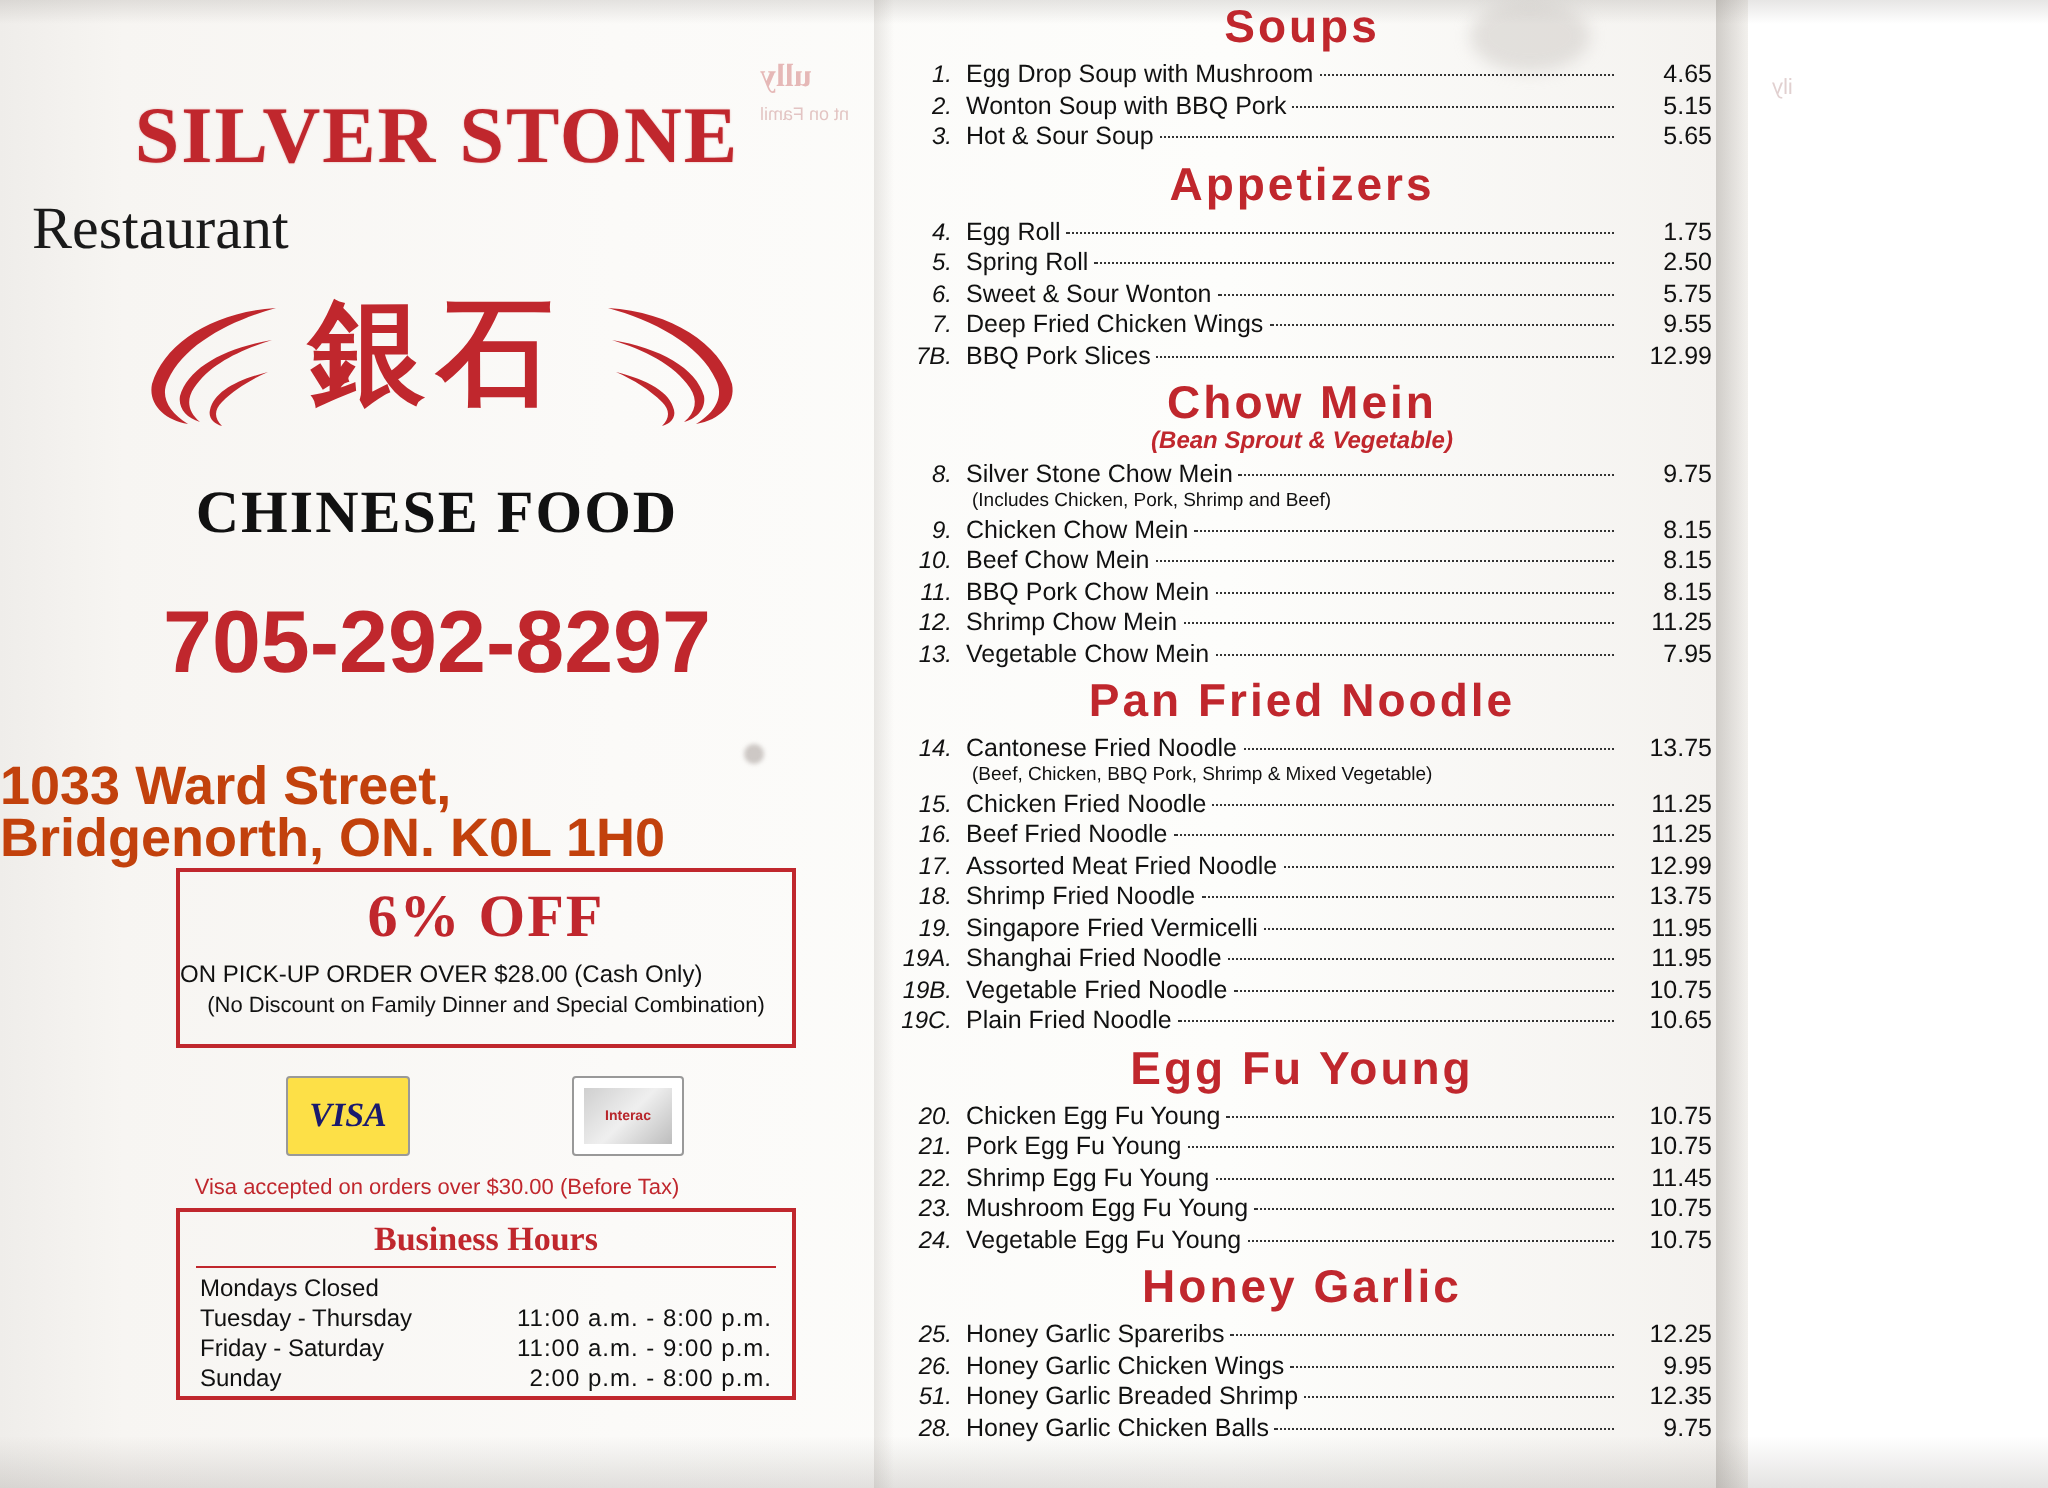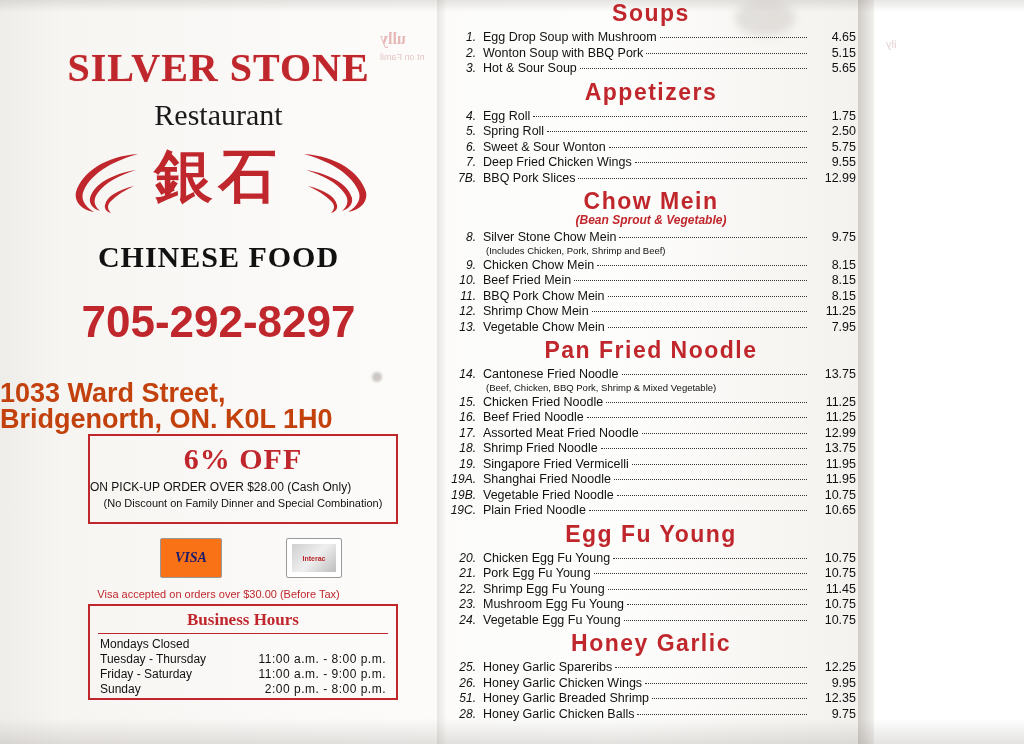--- a/index.html
+++ b/index.html
@@ -71,24 +71,25 @@
     font-weight: bold;
     font-size: 40px;
     letter-spacing: 1px;
     color: #c0272d;
     text-shadow: 0 0 1px rgba(192,39,45,0.4);
   }
   .brand-sub {
     position: absolute;
     left: 0; right: 0;
     top: 98px;
-    text-align: center;
+    text-align: left;
     font-family: "Liberation Serif", serif;
     font-size: 30px;
     color: #1a1a1a;
+    padding-left: 16px;
   }
   .chinese {
     position: absolute;
     left: 0; right: 0;
     top: 138px;
     text-align: center;
     font-family: "DejaVu Sans", sans-serif;
     font-size: 58px;
     font-weight: bold;
     color: #c0272d;
@@ -170,30 +171,29 @@
     left: 88px;
     top: 538px;
     width: 310px;
     height: 44px;
   }
   .card-visa {
     position: absolute;
     left: 55px; top: 0;
     width: 62px; height: 40px;
     border: 1px solid #999;
-    background: #f97316;
+    background: #fde047;
     border-radius: 2px;
     box-sizing: border-box;
     display: flex; align-items: center; justify-content: center;
     font-family: "Liberation Serif", serif;
     font-style: italic;
     font-weight: bold;
-    font-size: 14px;
+    font-size: 17px;
     color: #1a1a6e;
-    margin-left: 17px;
   }
   .card-interac {
     position: absolute;
     left: 198px; top: 0;
     width: 56px; height: 40px;
     border: 1px solid #999;
     background: #fff;
     border-radius: 2px;
     box-sizing: border-box;
     display: flex; align-items: center; justify-content: center;
@@ -495,21 +495,21 @@
           </div>
           <div class="note">(Includes Chicken, Pork, Shrimp and Beef)</div>
           <div class="item">
             <span class="num">9.</span>
             <span class="nm">Chicken Chow Mein</span>
             <span class="dots"></span>
             <span class="pr">8.15</span>
           </div>
           <div class="item">
             <span class="num">10.</span>
-            <span class="nm">Beef Fried Mein</span>
+            <span class="nm">Beef Chow Mein</span>
             <span class="dots"></span>
             <span class="pr">8.15</span>
           </div>
           <div class="item">
             <span class="num">11.</span>
             <span class="nm">BBQ Pork Chow Mein</span>
             <span class="dots"></span>
             <span class="pr">8.15</span>
           </div>
           <div class="item">

